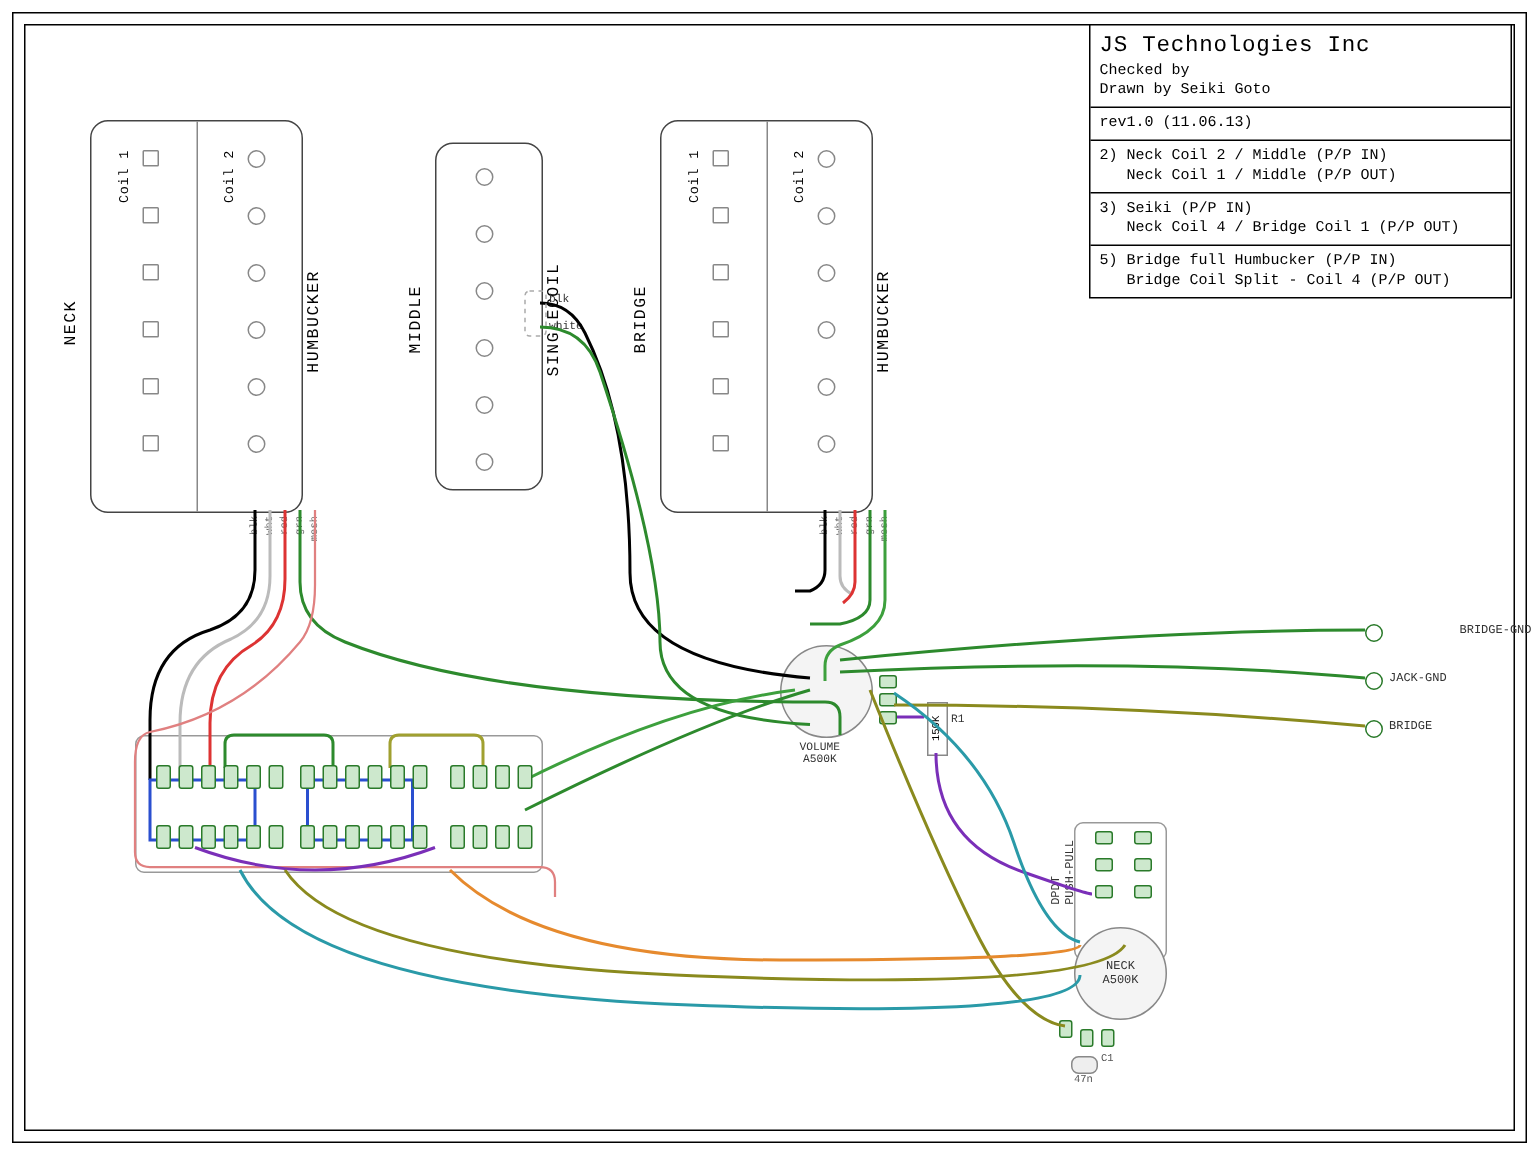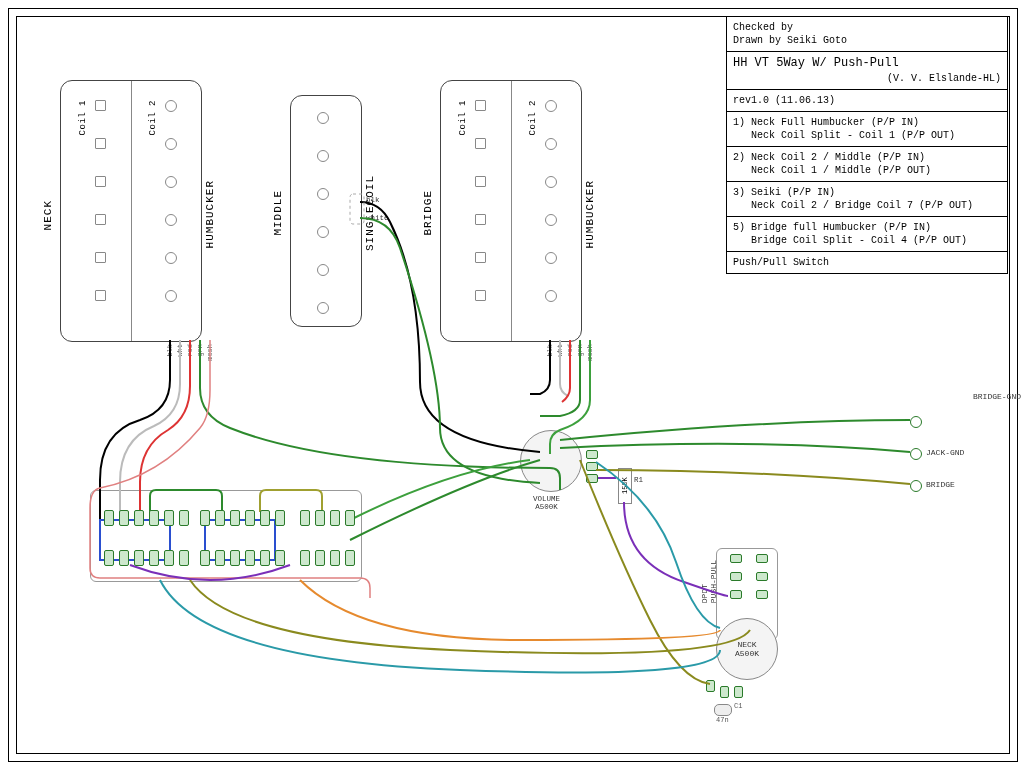--- a/index.html
+++ b/index.html
@@ -61,33 +61,28 @@
 </style>
 </head>
 <body>
 
 <div id="stage">
   <div class="frame outer"></div>
   <div class="frame inner"></div>
 
   <div class="titleblock">
     <div class="row">
+      <div class="company">JS Technologies Inc</div>
       <div><span>Checked by</span> <span></span></div>
       <div><span>Drawn by</span> <span>Seiki Goto</span></div>
     </div>
-    <div class="row">
-      <div class="big">HH VT 5Way W/ Push-Pull</div>
-      <div style="text-align:right">(V. V. Elslande-HL)</div>
-    </div>
     <div class="row">rev1.0 (11.06.13)</div>
-    <div class="row"><span>1)</span> <span>Neck Full Humbucker (P/P IN)</span><br>&nbsp;&nbsp;&nbsp;<span>Neck Coil Split - Coil 1 (P/P OUT)</span></div>
     <div class="row"><span>2)</span> <span>Neck Coil 2 / Middle (P/P IN)</span><br>&nbsp;&nbsp;&nbsp;<span>Neck Coil 1 / Middle (P/P OUT)</span></div>
-    <div class="row"><span>3)</span> <span>Seiki (P/P IN)</span><br>&nbsp;&nbsp;&nbsp;<span>Neck Coil 2 / Bridge Coil 7 (P/P OUT)</span></div>
+    <div class="row"><span>3)</span> <span>Seiki (P/P IN)</span><br>&nbsp;&nbsp;&nbsp;<span>Neck Coil 4 / Bridge Coil 1 (P/P OUT)</span></div>
     <div class="row"><span>5)</span> <span>Bridge full Humbucker (P/P IN)</span><br>&nbsp;&nbsp;&nbsp;<span>Bridge Coil Split - Coil 4 (P/P OUT)</span></div>
-    <div class="row">Push/Pull Switch</div>
   </div>
 
   <div class="pickup hb" style="left:60px; top:80px;">
     <div class="coil-sep" style="left:70px;"></div>
   </div>
   <div class="vtext" style="left:42px; top:200px;">NECK</div>
   <div class="vtext" style="left:204px; top:180px;">HUMBUCKER</div>
   <div class="vtext small" style="left:78px; top:100px;">Coil 1</div>
   <div class="vtext small" style="left:148px; top:100px;">Coil 2</div>
 
@@ -143,21 +138,21 @@
   </div>
   <div class="potlug v" style="left:706px; top:680px;"></div>
   <div class="potlug v" style="left:720px; top:686px;"></div>
   <div class="potlug v" style="left:734px; top:686px;"></div>
 
   <div class="cap" style="left:714px; top:704px;"></div>
   <div class="caplabel" style="left:734px; top:702px;">C1</div>
   <div class="caplabel" style="left:716px; top:716px;">47n</div>
 
   <div class="out-ring" style="left:910px; top:416px;"></div>
-  <div class="out-label" style="left:926px; top:392px;padding-left:47px;">BRIDGE-GND</div>
+  <div class="out-label" style="left:926px; top:416px;padding-left:47px;">BRIDGE-GND</div>
   <div class="out-ring" style="left:910px; top:448px;"></div>
   <div class="out-label" style="left:926px; top:448px;">JACK-GND</div>
   <div class="out-ring" style="left:910px; top:480px;"></div>
   <div class="out-label" style="left:926px; top:480px;">BRIDGE</div>
 
   <svg class="wires">
 
     <path class="w blk" d="M170 340 q0 20 0 40 q0 30 -30 40 q-40 12 -40 60 v40"></path>
     <path class="w wht" d="M180 340 q0 24 0 44 q0 30 -26 42 q-34 14 -34 56 v38"></path>
     <path class="w red" d="M190 340 q0 26 0 46 q0 30 -22 44 q-28 16 -28 52 v36"></path>

